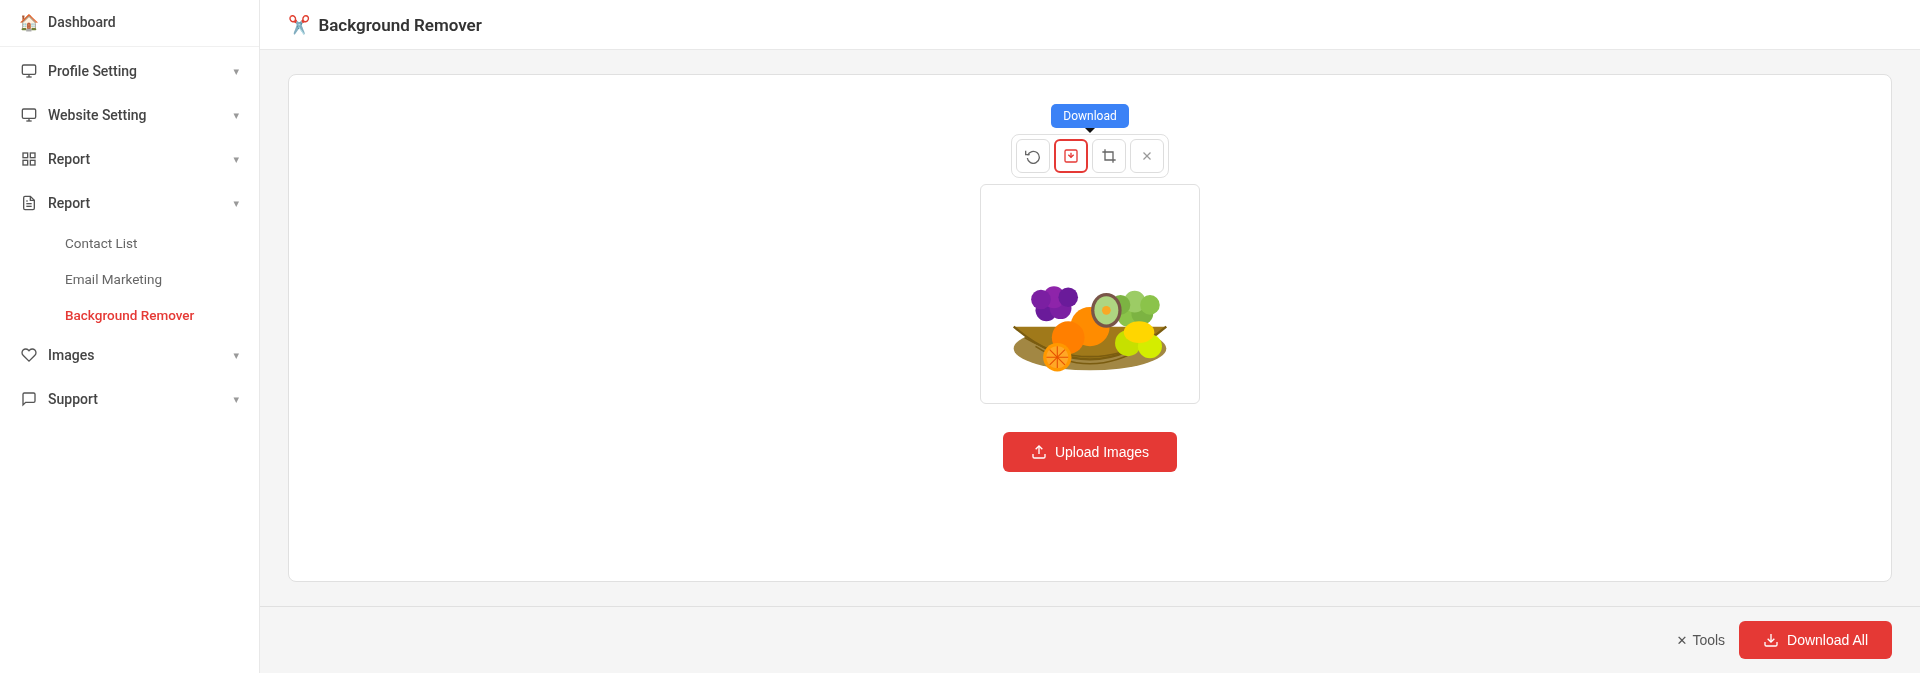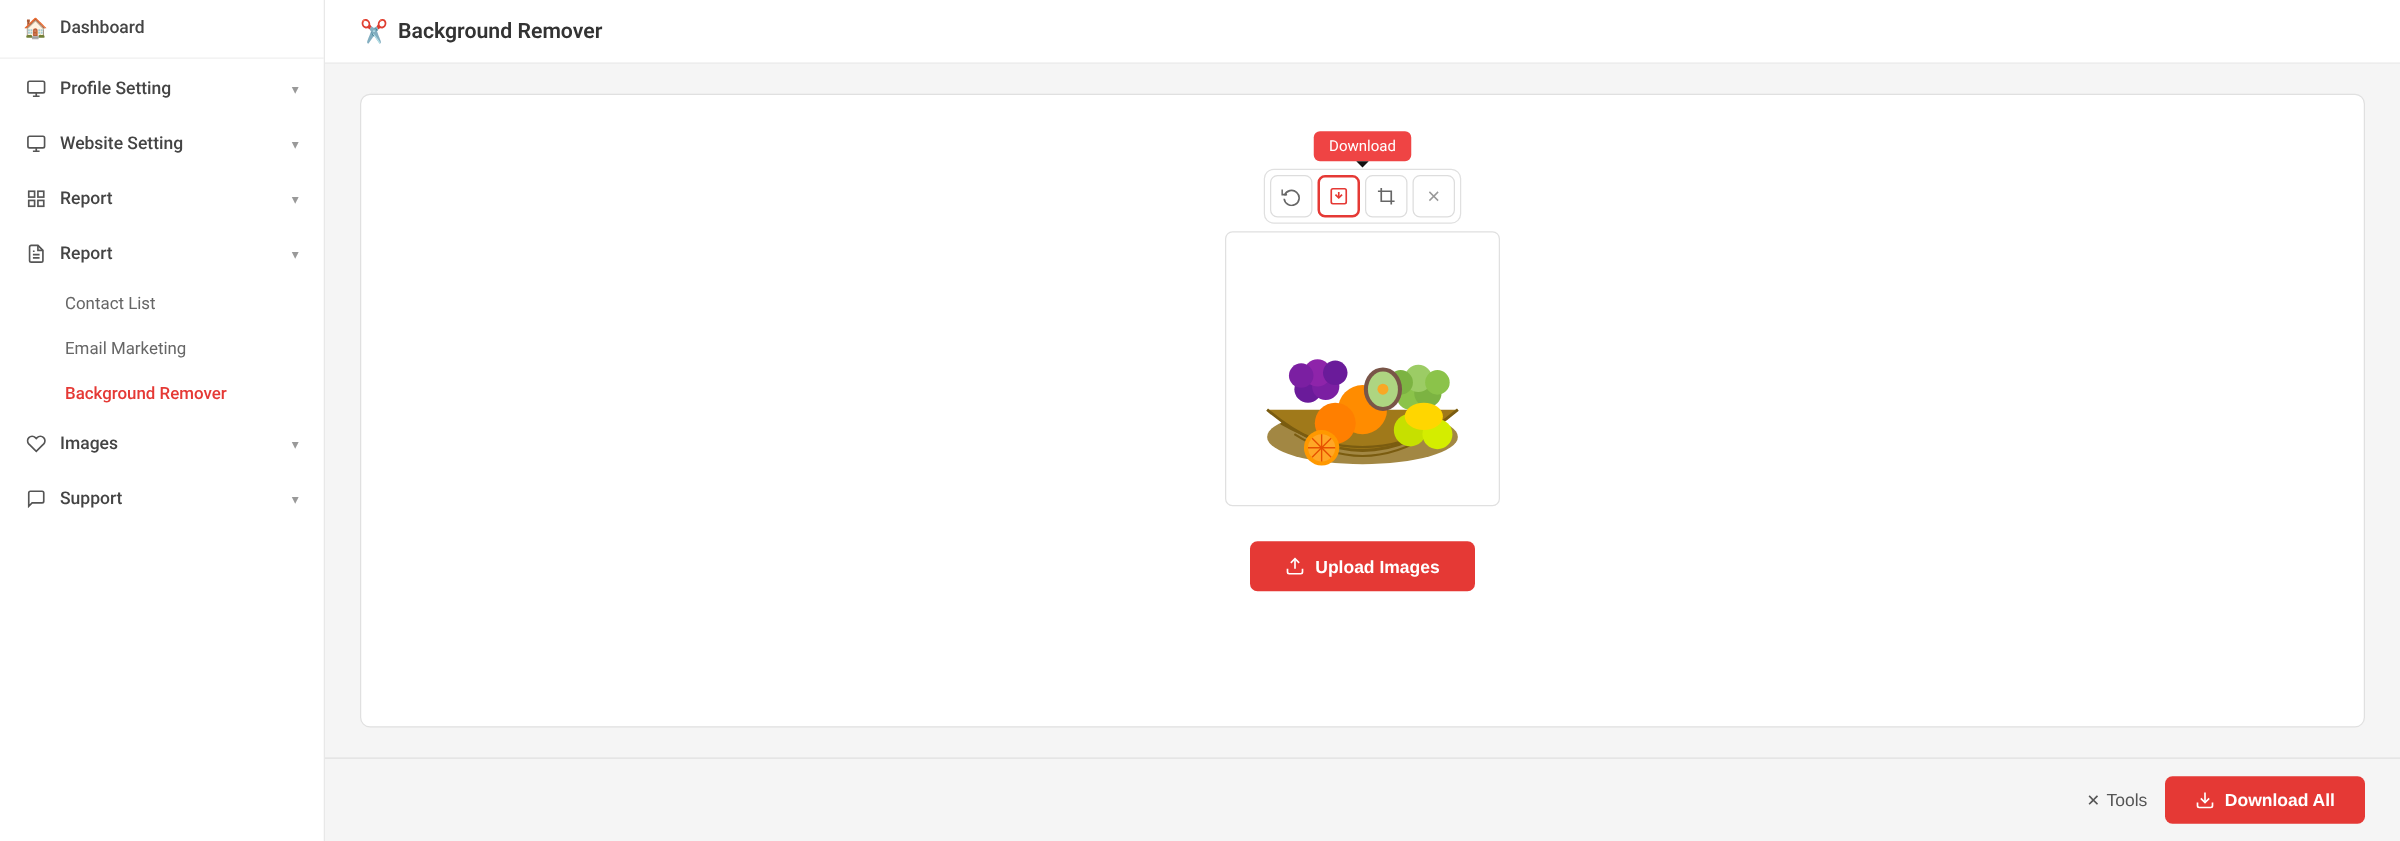--- a/index.html
+++ b/index.html
@@ -38,21 +38,21 @@
     }
     .sidebar-item .icon {
       width: 18px;
       height: 18px;
       display: flex;
       align-items: center;
       justify-content: center;
       font-size: 16px;
     }
     .sidebar-sub {
-      padding-left: 52px;
+      padding-left: 65px;
     }
     .sidebar-sub-item {
       padding: 10px 20px 10px 0;
       font-size: 13.5px;
       color: #666;
       cursor: pointer;
     }
     .sidebar-sub-item.active-sub { color: #e53935; font-weight: 500; }
 
     
@@ -160,21 +160,21 @@
     }
 
     
     .upload-btn {
       background: #e53935;
       color: #fff;
       border: none;
       border-radius: 6px;
       padding: 12px 28px;
       font-size: 14px;
-      font-weight: 700;
+      font-weight: 400;
       cursor: pointer;
       display: flex;
       align-items: center;
       gap: 8px;
     }
 
     
     .bottom-bar {
       background: #f5f5f5;
       padding: 14px 28px;
@@ -196,21 +196,21 @@
       gap: 5px;
     }
 
     .download-all-btn {
       background: #e53935;
       color: #fff;
       border: none;
       border-radius: 6px;
       padding: 11px 24px;
       font-size: 14px;
-      font-weight: 700;
+      font-weight: 400;
       cursor: pointer;
       display: flex;
       align-items: center;
       gap: 8px;
     }
 
     .divider {
       height: 1px;
       background: #f0f0f0;
       margin: 2px 0;
@@ -322,21 +322,21 @@
   </div>
 
   <div class="content-area">
     <div class="card">
 
       <div class="image-preview-container">
 
         <div style="position: absolute; top: -80px; left: 50%; transform: translateX(-50%); display: flex; flex-direction: column; align-items: center; gap: 6px; z-index: 10;">
 
           <div style="position: relative;">
-            <div style="background:#ef4444; color:#fff; font-size:12px; padding:5px 12px; border-radius:5px; white-space:nowrap;">Download</div>
+            <div style="background:#3b82f6; color:#fff; font-size:12px; padding:5px 12px; border-radius:5px; white-space:nowrap;">Download</div>
             <div style="position:absolute; bottom:-5px; left:50%; transform:translateX(-50%); border-width:5px 5px 0; border-style:solid; border-color:#111 transparent transparent;"></div>
           </div>
 
           <div class="buttons-row">
             <button class="toolbar-btn" title="Rotate">
               <svg width="16" height="16" viewBox="0 0 24 24" fill="none" stroke="#666" stroke-width="2">
                   <polyline points="1 4 1 10 7 10"></polyline>
                   <path d="M3.51 15a9 9 0 1 0 .49-4.06"></path>
                 </svg>
             </button>

